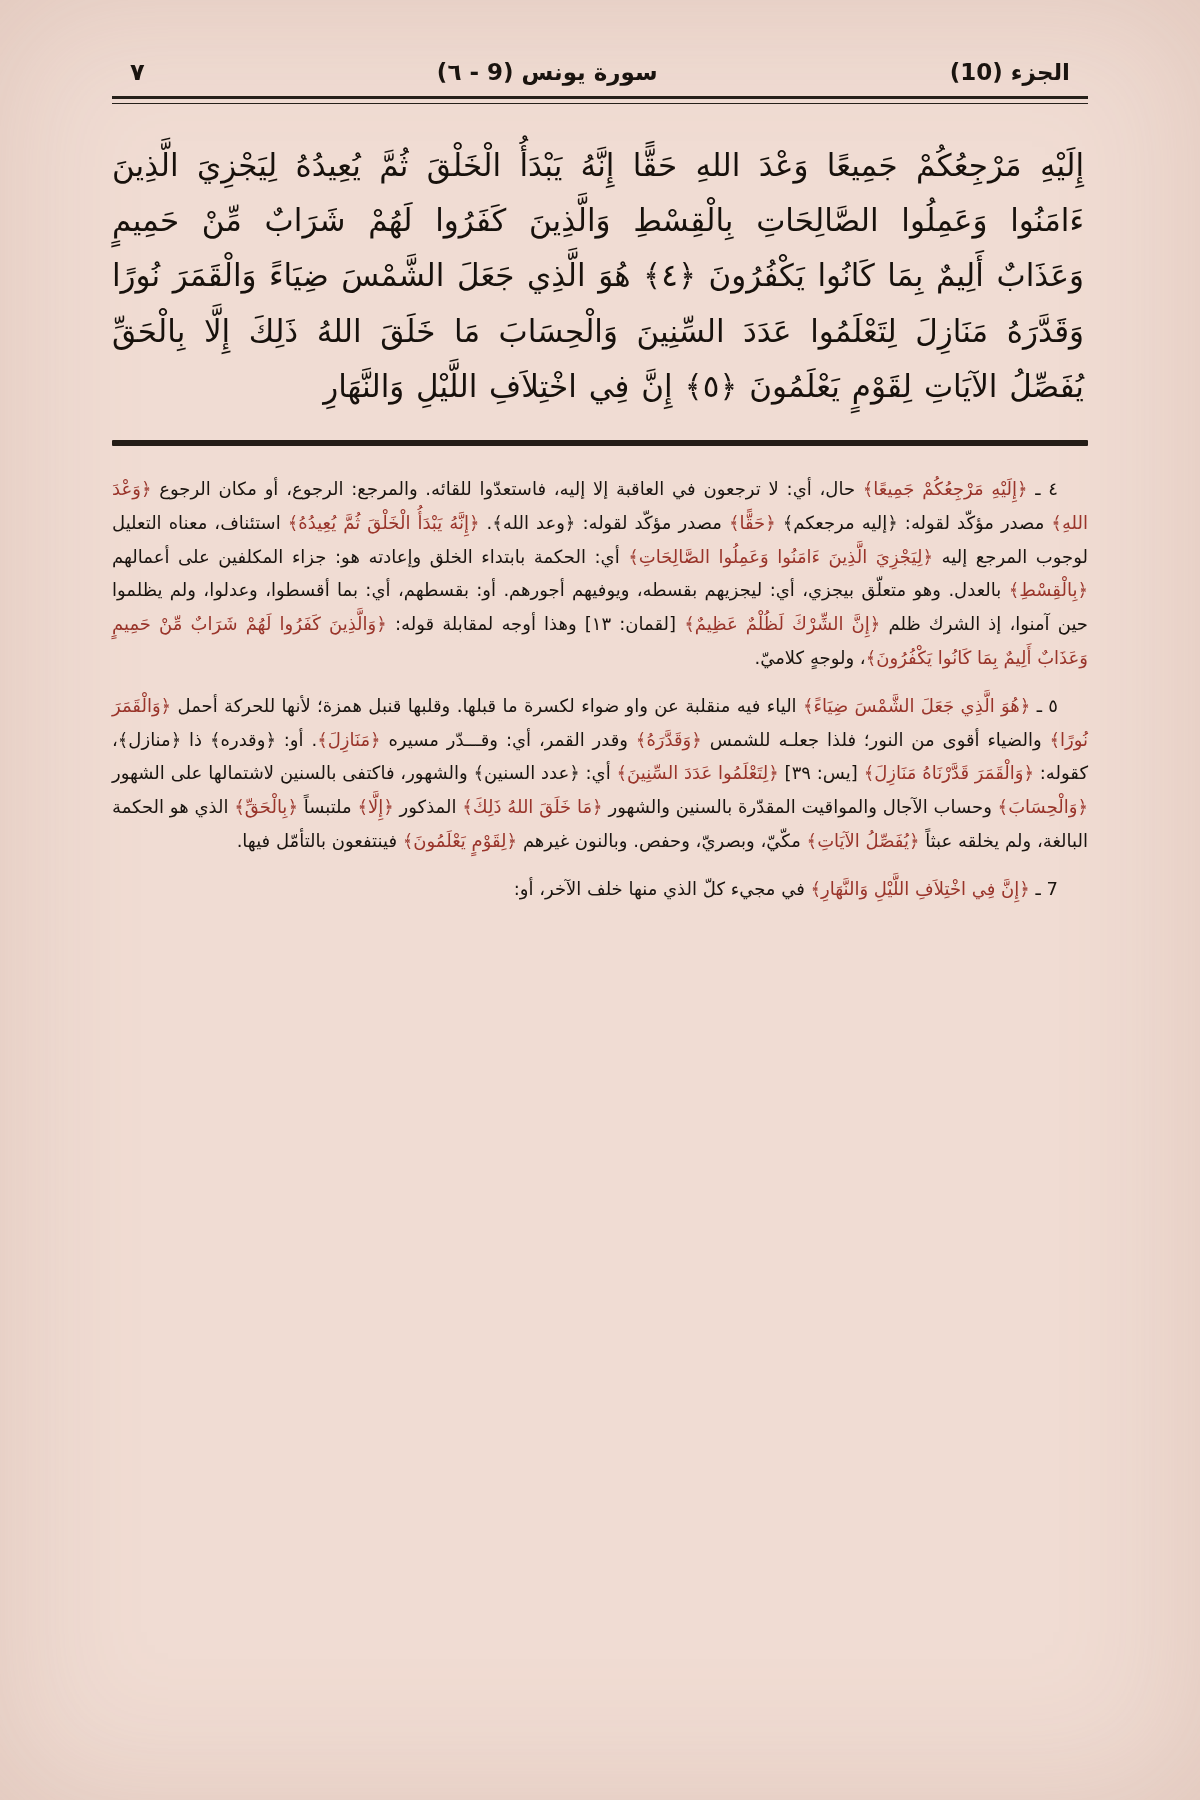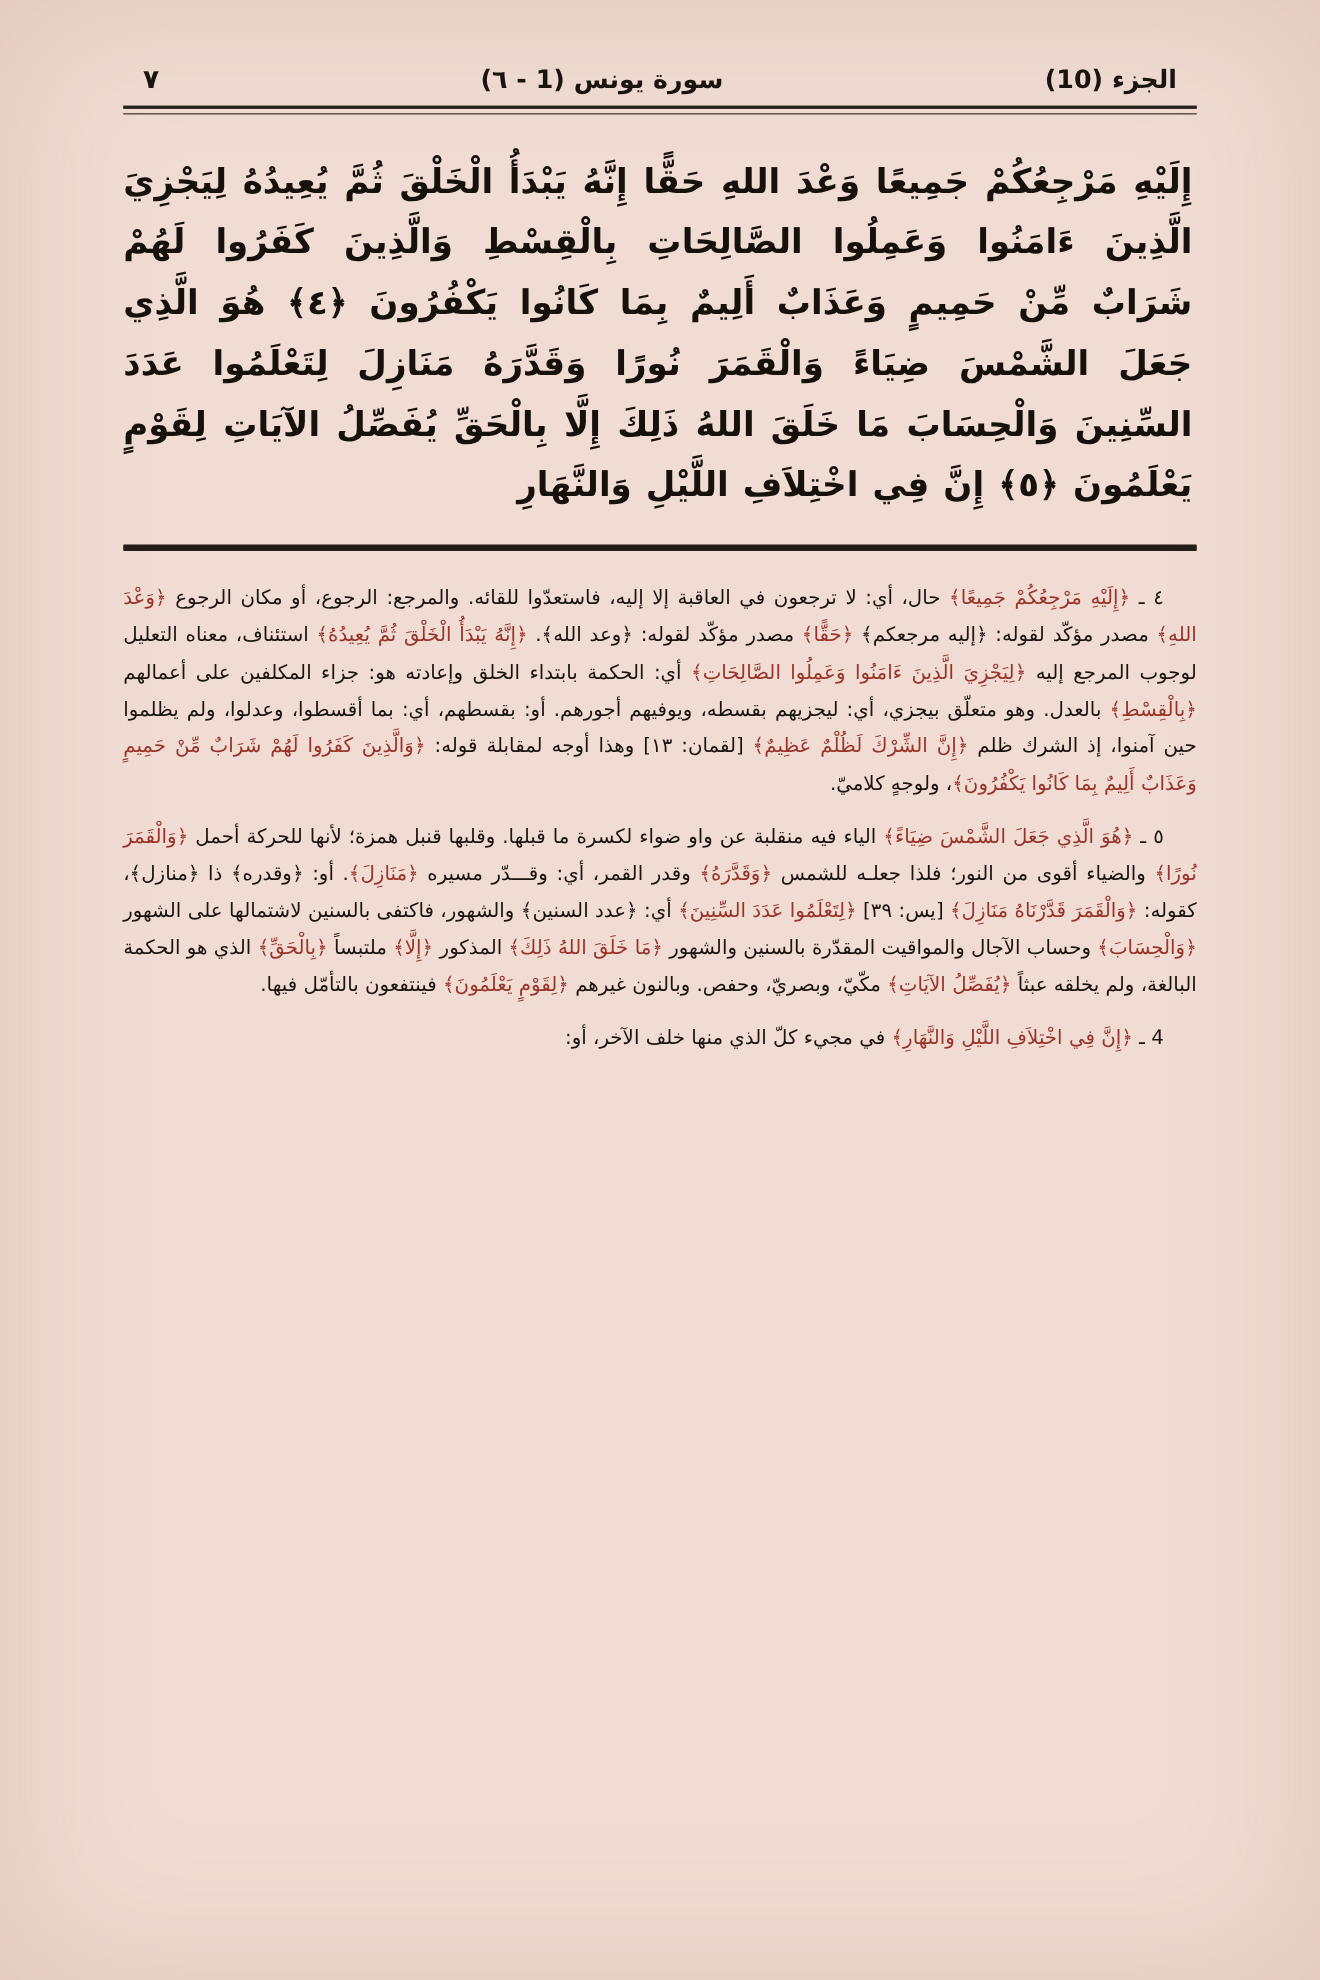--- a/index.html
+++ b/index.html
@@ -37,21 +37,21 @@
   .header-rule {
     margin-top: 10px;
     height: 4px;
     border-top: 3px solid #26201a;
     border-bottom: 1px solid #26201a;
   }
   
   .quran-block {
     margin: 34px 4px 26px 0;
     font-size: 31px;
-    font-weight: bold;
+    font-weight: normal;
     line-height: 1.78;
     text-align: justify;
     text-align-last: right;
     color: #17110c;
     word-spacing: 2px;
   }
   
   .section-divider {
     height: 6px;
     background: #241d17;
@@ -80,29 +80,29 @@
     color: inherit;
   }
 </style>
 </head>
 <body>
 
 <div class="page">
 
   <header class="page-header">
     <div class="hdr-right">الجزء (10)</div>
-    <div class="hdr-center">سورة يونس (1 - ٦)</div>
+    <div class="hdr-center">سورة يونس (9 - ٦)</div>
     <div class="hdr-left-num">٧</div>
   </header>
 
   <div class="header-rule"></div>
 
   <div class="quran-block">إِلَيْهِ مَرْجِعُكُمْ جَمِيعًا وَعْدَ اللهِ حَقًّا إِنَّهُ يَبْدَأُ الْخَلْقَ ثُمَّ يُعِيدُهُ لِيَجْزِيَ الَّذِينَ ءَامَنُوا وَعَمِلُوا الصَّالِحَاتِ بِالْقِسْطِ وَالَّذِينَ كَفَرُوا لَهُمْ شَرَابٌ مِّنْ حَمِيمٍ وَعَذَابٌ أَلِيمٌ بِمَا كَانُوا يَكْفُرُونَ ﴿٤﴾ هُوَ الَّذِي جَعَلَ الشَّمْسَ ضِيَاءً وَالْقَمَرَ نُورًا وَقَدَّرَهُ مَنَازِلَ لِتَعْلَمُوا عَدَدَ السِّنِينَ وَالْحِسَابَ مَا خَلَقَ اللهُ ذَلِكَ إِلَّا بِالْحَقِّ يُفَصِّلُ الآيَاتِ لِقَوْمٍ يَعْلَمُونَ ﴿٥﴾ إِنَّ فِي اخْتِلاَفِ اللَّيْلِ وَالنَّهَارِ</div>
 
   <div class="section-divider"></div>
 
   <div class="commentary">
       <p class="para"><span class="nt">٤ ـ </span><span class="qt">﴿إِلَيْهِ مَرْجِعُكُمْ جَمِيعًا﴾</span><span class="nt"> حال، أي: لا ترجعون في العاقبة إلا إليه، فاستعدّوا للقائه. والمرجع: الرجوع، أو مكان الرجوع </span><span class="qt">﴿وَعْدَ اللهِ﴾</span><span class="nt"> مصدر مؤكّد لقوله: ﴿إليه مرجعكم﴾ </span><span class="qt">﴿حَقًّا﴾</span><span class="nt"> مصدر مؤكّد لقوله: ﴿وعد الله﴾. </span><span class="qt">﴿إِنَّهُ يَبْدَأُ الْخَلْقَ ثُمَّ يُعِيدُهُ﴾</span><span class="nt"> استئناف، معناه التعليل لوجوب المرجع إليه </span><span class="qt">﴿لِيَجْزِيَ الَّذِينَ ءَامَنُوا وَعَمِلُوا الصَّالِحَاتِ﴾</span><span class="nt"> أي: الحكمة بابتداء الخلق وإعادته هو: جزاء المكلفين على أعمالهم </span><span class="qt">﴿بِالْقِسْطِ﴾</span><span class="nt"> بالعدل. وهو متعلّق بيجزي، أي: ليجزيهم بقسطه، ويوفيهم أجورهم. أو: بقسطهم، أي: بما أقسطوا، وعدلوا، ولم يظلموا حين آمنوا، إذ الشرك ظلم </span><span class="qt">﴿إِنَّ الشِّرْكَ لَظُلْمٌ عَظِيمٌ﴾</span><span class="nt"> [لقمان: ١٣] وهذا أوجه لمقابلة قوله: </span><span class="qt">﴿وَالَّذِينَ كَفَرُوا لَهُمْ شَرَابٌ مِّنْ حَمِيمٍ وَعَذَابٌ أَلِيمٌ بِمَا كَانُوا يَكْفُرُونَ﴾</span><span class="nt">، ولوجهٍ كلاميّ.</span></p>
       <p class="para"><span class="nt">٥ ـ </span><span class="qt">﴿هُوَ الَّذِي جَعَلَ الشَّمْسَ ضِيَاءً﴾</span><span class="nt"> الياء فيه منقلبة عن واو ضواء لكسرة ما قبلها. وقلبها قنبل همزة؛ لأنها للحركة أحمل </span><span class="qt">﴿وَالْقَمَرَ نُورًا﴾</span><span class="nt"> والضياء أقوى من النور؛ فلذا جعلـه للشمس </span><span class="qt">﴿وَقَدَّرَهُ﴾</span><span class="nt"> وقدر القمر، أي: وقـــدّر مسيره </span><span class="qt">﴿مَنَازِلَ﴾</span><span class="nt">. أو: ﴿وقدره﴾ ذا ﴿منازل﴾، كقوله: </span><span class="qt">﴿وَالْقَمَرَ قَدَّرْنَاهُ مَنَازِلَ﴾</span><span class="nt"> [يس: ٣٩] </span><span class="qt">﴿لِتَعْلَمُوا عَدَدَ السِّنِينَ﴾</span><span class="nt"> أي: ﴿عدد السنين﴾ والشهور، فاكتفى بالسنين لاشتمالها على الشهور </span><span class="qt">﴿وَالْحِسَابَ﴾</span><span class="nt"> وحساب الآجال والمواقيت المقدّرة بالسنين والشهور </span><span class="qt">﴿مَا خَلَقَ اللهُ ذَلِكَ﴾</span><span class="nt"> المذكور </span><span class="qt">﴿إِلَّا﴾</span><span class="nt"> ملتبساً </span><span class="qt">﴿بِالْحَقِّ﴾</span><span class="nt"> الذي هو الحكمة البالغة، ولم يخلقه عبثاً </span><span class="qt">﴿يُفَصِّلُ الآيَاتِ﴾</span><span class="nt"> مكّيّ، وبصريّ، وحفص. وبالنون غيرهم </span><span class="qt">﴿لِقَوْمٍ يَعْلَمُونَ﴾</span><span class="nt"> فينتفعون بالتأمّل فيها.</span></p>
-      <p class="para"><span class="nt">4 ـ </span><span class="qt">﴿إِنَّ فِي اخْتِلاَفِ اللَّيْلِ وَالنَّهَارِ﴾</span><span class="nt"> في مجيء كلّ الذي منها خلف الآخر، أو:</span></p>
+      <p class="para"><span class="nt">7 ـ </span><span class="qt">﴿إِنَّ فِي اخْتِلاَفِ اللَّيْلِ وَالنَّهَارِ﴾</span><span class="nt"> في مجيء كلّ الذي منها خلف الآخر، أو:</span></p>
     </div>
 
 </div>
 
 </body></html>

